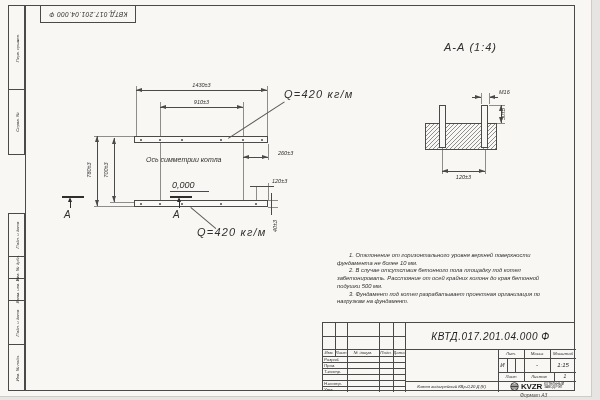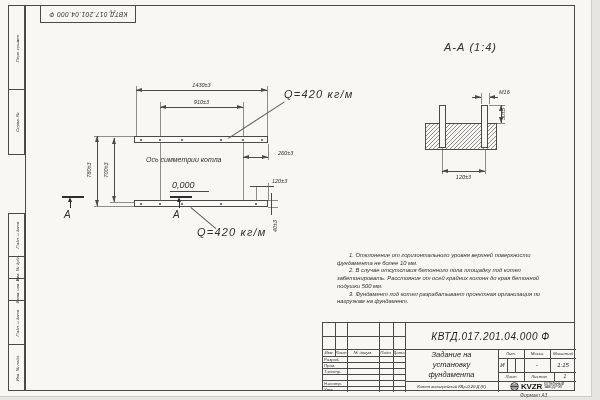--- a/index.html
+++ b/index.html
@@ -221,25 +221,20 @@
     <div class="lab" style="left:70px;top:27px;width:12px;text-align:center;">Дата</div>
 
     <div class="lab" style="left:1px;top:34px;">Разраб.</div>
     <div class="lab" style="left:1px;top:40px;">Пров.</div>
     <div class="lab" style="left:1px;top:46px;">Т.контр.</div>
     <div class="lab" style="left:1px;top:58px;">Н.контр.</div>
     <div class="lab" style="left:1px;top:64px;">Утв.</div>
 
     <div class="docnum">КВТД.017.201.04.000 Ф</div>
 
-    <div class="tbtitle">
-      <div>Задание на</div>
-      <div>установку</div>
-      <div>фундамента</div>
-    </div>
 
     <div class="lab" style="left:175px;top:28px;width:26px;text-align:center;">Лит.</div>
     <div class="lab" style="left:201px;top:28px;width:26px;text-align:center;">Масса</div>
     <div class="lab" style="left:227px;top:28px;width:26px;text-align:center;">Масштаб</div>
     <div class="val" style="left:175px;top:39px;width:9px;text-align:center;">И</div>
     <div class="val" style="left:201px;top:39px;width:26px;text-align:center;">-</div>
     <div class="val" style="left:227px;top:39px;width:26px;text-align:center;">1:15</div>
 
     <div class="lab" style="left:175px;top:51px;width:26px;text-align:center;">Лист</div>
     <div class="lab" style="left:201px;top:51px;width:30px;text-align:center;">Листов</div>

